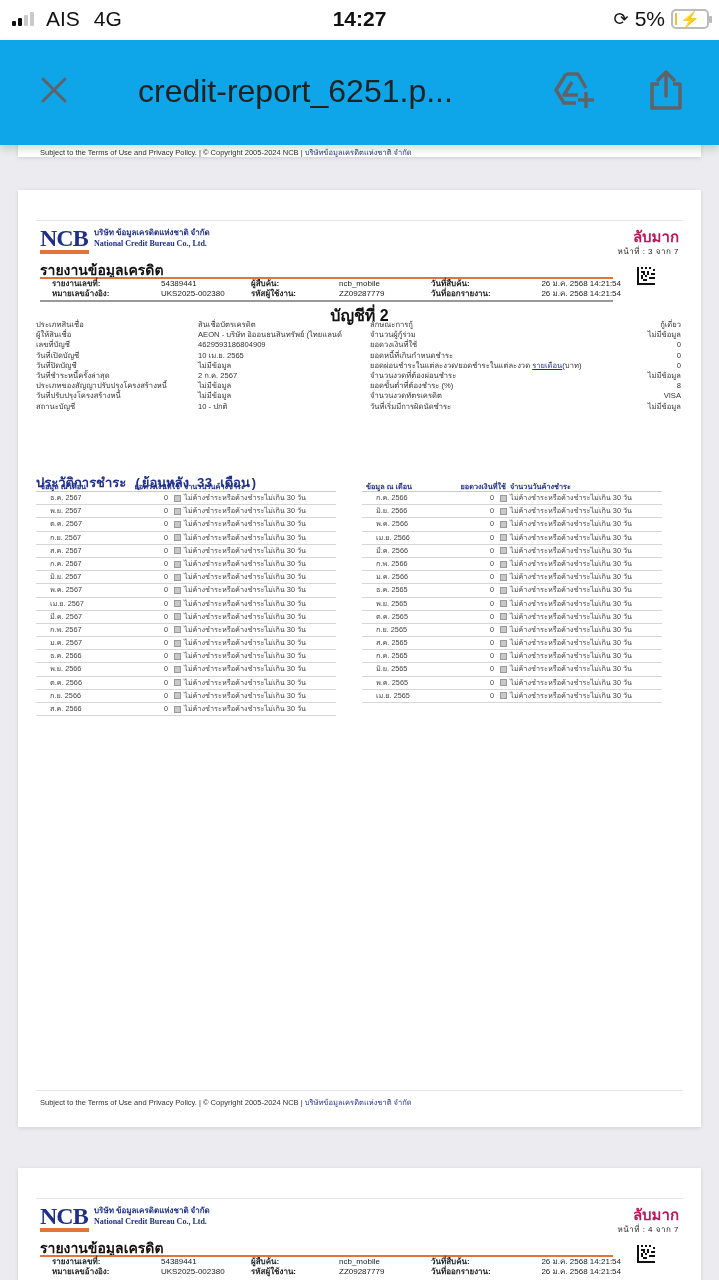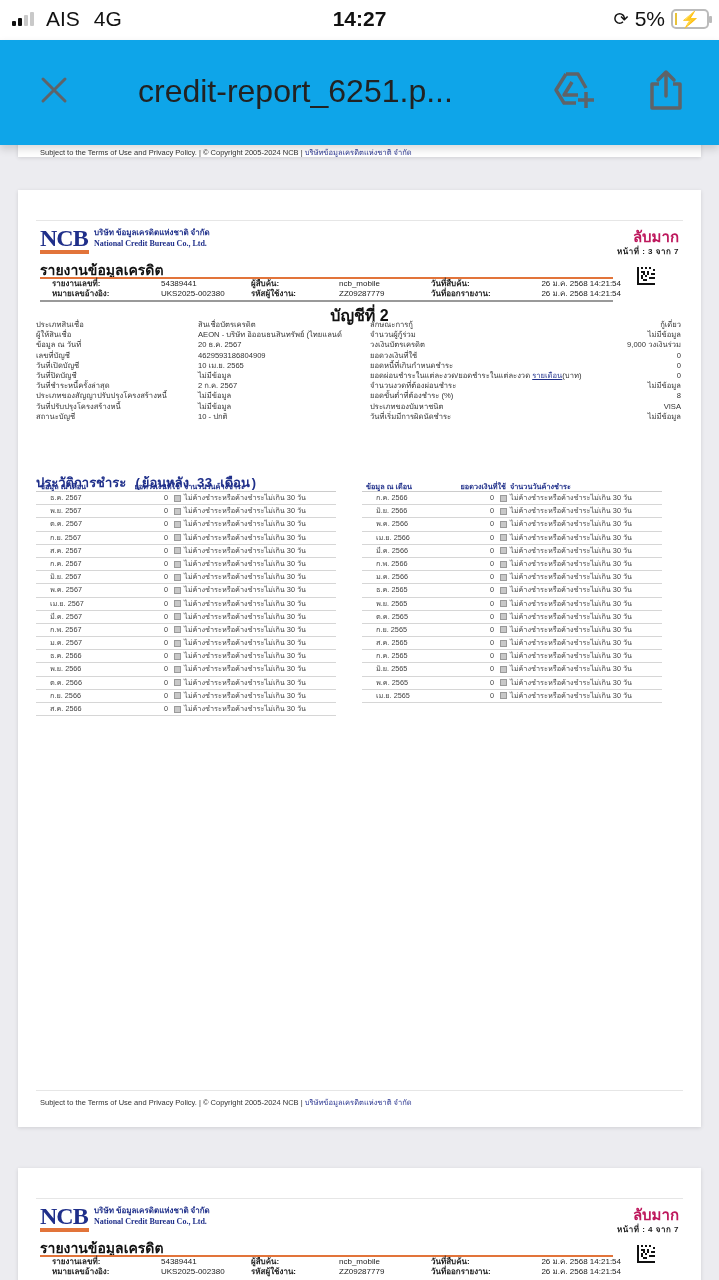--- a/index.html
+++ b/index.html
@@ -28,21 +28,21 @@
   .page-next { top: 1023px; height: 200px; }
 
   .footer-text { position: absolute; left: 22px; font-size: 7.5px; color: #333; white-space: nowrap; }
   .footer-text .ncb-link { color: #2a3590; }
 
   .hdr-line-top { position: absolute; left: 18px; right: 18px; height: 1px; background: #e6e6e6; }
   .ncb-logo { position: absolute; left: 22px; font-family: "Liberation Serif", serif; font-weight: bold; font-size: 24px; color: #1f2f8a; letter-spacing: -1px; line-height: 22px; }
   .ncb-logo .bar { display: block; width: 49px; height: 4px; background: #e2743a; margin-top: 1px; }
   .ncb-name { position: absolute; left: 76px; font-family: "Liberation Serif", serif; font-size: 8px; color: #1f2f8a; line-height: 11px; font-weight: bold; }
   .secret { position: absolute; right: 22px; font-size: 15px; color: #be185d; font-weight: bold; }
-  .pageno { position: absolute; right: 22px; font-size: 8px; font-weight: bold; color: #222; letter-spacing: 0.5px; }
+  .pageno { position: absolute; right: 22px; font-size: 8px; font-weight: normal; color: #222; letter-spacing: 0.5px; }
   .report-title { position: absolute; left: 22px; font-size: 14px; font-weight: bold; color: #111; }
   .orange-rule { position: absolute; left: 22px; width: 573px; height: 2px; background: #e2743a; }
   .gray-rule { position: absolute; left: 22px; width: 573px; height: 2px; background: #999; }
   .meta { position: absolute; left: 22px; width: 573px; font-size: 8px; color: #222; margin-left: 8px; }
   .meta .row { display: flex; height: 10px; line-height: 10px; }
   .meta .c1 { width: 113px; padding-left: 4px; font-weight: bold; }
   .meta .c2 { width: 90px; }
   .meta .c3 { width: 88px; font-weight: bold; }
   .meta .c4 { width: 92px; }
   .meta .c5 { width: 95px; font-weight: bold; }
@@ -167,26 +167,20 @@
           <span class="l2"><span>ลักษณะการกู้</span></span>
           <span class="v2">กู้เดี่ยว</span>
         </div>
         <div class="row">
           <span class="l1">ผู้ให้สินเชื่อ</span>
           <span class="v1">AEON - บริษัท อิออนธนสินทรัพย์ (ไทยแลนด์</span>
           <span class="l2"><span>จำนวนผู้กู้ร่วม</span></span>
           <span class="v2">ไม่มีข้อมูล</span>
         </div>
         <div class="row">
-          <span class="l1">ข้อมูล ณ วันที่</span>
-          <span class="v1">20 ธ.ค. 2567</span>
-          <span class="l2"><span>วงเงินบัตรเครดิต</span></span>
-          <span class="v2">9,000 วงเงินร่วม</span>
-        </div>
-        <div class="row">
           <span class="l1">เลขที่บัญชี</span>
           <span class="v1">4629593186804909</span>
           <span class="l2"><span>ยอดวงเงินที่ใช้</span></span>
           <span class="v2">0</span>
         </div>
         <div class="row">
           <span class="l1">วันที่เปิดบัญชี</span>
           <span class="v1">10 เม.ย. 2565</span>
           <span class="l2"><span>ยอดหนี้ที่เกินกำหนดชำระ</span></span>
           <span class="v2">0</span>
@@ -205,21 +199,21 @@
         </div>
         <div class="row">
           <span class="l1">ประเภทของสัญญาปรับปรุงโครงสร้างหนี้</span>
           <span class="v1">ไม่มีข้อมูล</span>
           <span class="l2"><span>ยอดขั้นต่ำที่ต้องชำระ (%)</span></span>
           <span class="v2">8</span>
         </div>
         <div class="row">
           <span class="l1">วันที่ปรับปรุงโครงสร้างหนี้</span>
           <span class="v1">ไม่มีข้อมูล</span>
-          <span class="l2"><span>ประเภทของบัมหาชนิต</span></span>
+          <span class="l2"><span>จำนวนงวดทัตรเครดิต</span></span>
           <span class="v2">VISA</span>
         </div>
         <div class="row">
           <span class="l1">สถานะบัญชี</span>
           <span class="v1">10 - ปกติ</span>
           <span class="l2"><span>วันที่เริ่มมีการผิดนัดชำระ</span></span>
           <span class="v2">ไม่มีข้อมูล</span>
         </div>
       </div>
 

